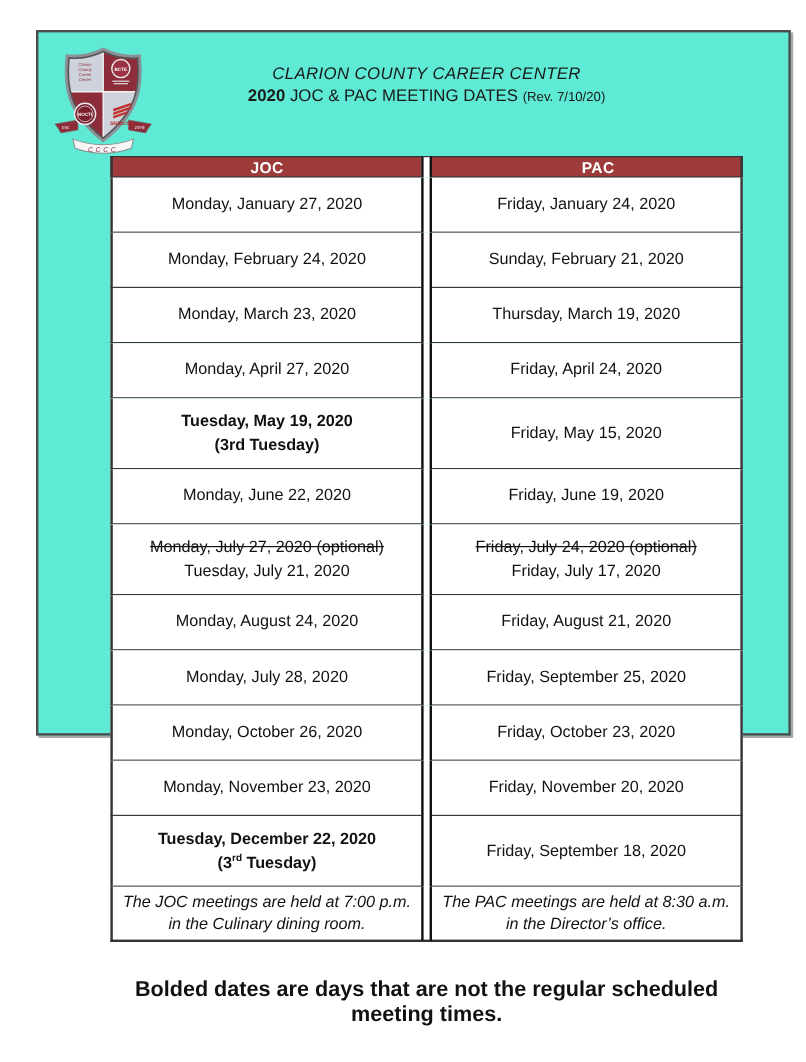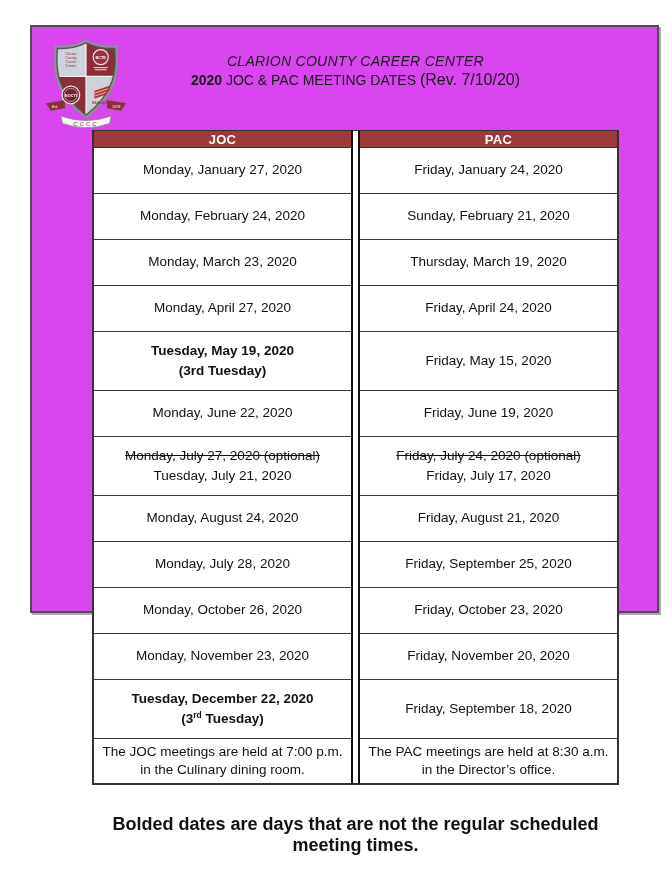--- a/index.html
+++ b/index.html
@@ -1,48 +1,48 @@
 <!DOCTYPE html>
 <html><head>
 <meta charset="utf-8">
 <style>
   * { margin:0; padding:0; box-sizing:border-box; }
   html,body { width:672px; height:885px; background:#ffffff; font-family:"Liberation Sans", sans-serif; color:#111; }
   .page {
     position:absolute; left:30px; top:25px; width:629px; height:588px;
-    background:#d946ef; border:2px solid #4d4d4d; box-shadow:2px 2px 0 #a9a9a9;
+    background:#5eead4; border:2px solid #4d4d4d; box-shadow:2px 2px 0 #a9a9a9;
   }
   
   .crest { position:absolute; left:12px; top:9px; width:84px; height:96px; }
   
   .titles { position:absolute; left:60px; top:26px; width:527px; text-align:center; }
   .title1 { font-style:italic; font-size:14px; letter-spacing:0.3px; color:#1a1a1a; }
   .title2 { font-size:14px; margin-top:2px; color:#1a1a1a; }
   .title2 .yr { font-weight:bold; }
-  .title2 .rev { font-size:16px; }
+  .title2 .rev { font-size:11px; }
   
   table.meetings {
     position:absolute; left:60px; top:103px; width:527px;
     border-spacing:0; table-layout:fixed;
   }
   col.c-joc { width:259px; } col.c-div { width:9px; } col.c-pac { width:259px; }
   th.hdr {
     height:18px; background:#9d3b3b; color:#fff; font-weight:bold; font-size:13px;
     border-top:1px solid #333; border-bottom:1px solid #333; text-align:center; letter-spacing:0.3px;
   }
   th.hdr.left  { border-left:2px solid #333; }
   th.hdr.right { border-right:2px solid #333;padding-left:20px; }
   td.date { height:46px; text-align:center; vertical-align:middle; font-size:13.5px;
             border-bottom:1px solid #3a3a3a; background:#fff; line-height:1.4; }
   td.date.joc { border-left:2px solid #333; }
   td.date.pac { border-right:2px solid #333; }
   td.divider { padding:0; background:#fff; border-left:2px solid #101010; border-right:2px solid #101010; }
   th.divider-h { padding:0; background:#fff; border-left:2px solid #101010; border-right:2px solid #101010; border-top:1px solid #333; }
   tr.tall td.date { height:59px; line-height:1.45; }
-  tr.note td.date { height:46px; line-height:1.35; border-bottom:2px solid #333;margin-top:48px; }
+  tr.note td.date { height:46px; font-style:italic; line-height:1.35; border-bottom:2px solid #333;margin-top:48px; }
   tr.note td.divider { border-bottom:2px solid #333; }
   td.bold { font-weight:bold;margin-left:26px; }
   .strike { text-decoration:line-through; }
   sup { font-size:0.62em; vertical-align:super; line-height:0; }
   
   .footer-note { position:absolute; left:60px; top:787px; width:527px; text-align:center;
                  font-weight:bold; font-size:18px; color:#111; }
   svg text { font-family:"Liberation Sans", sans-serif; }
 </style>
 </head>

